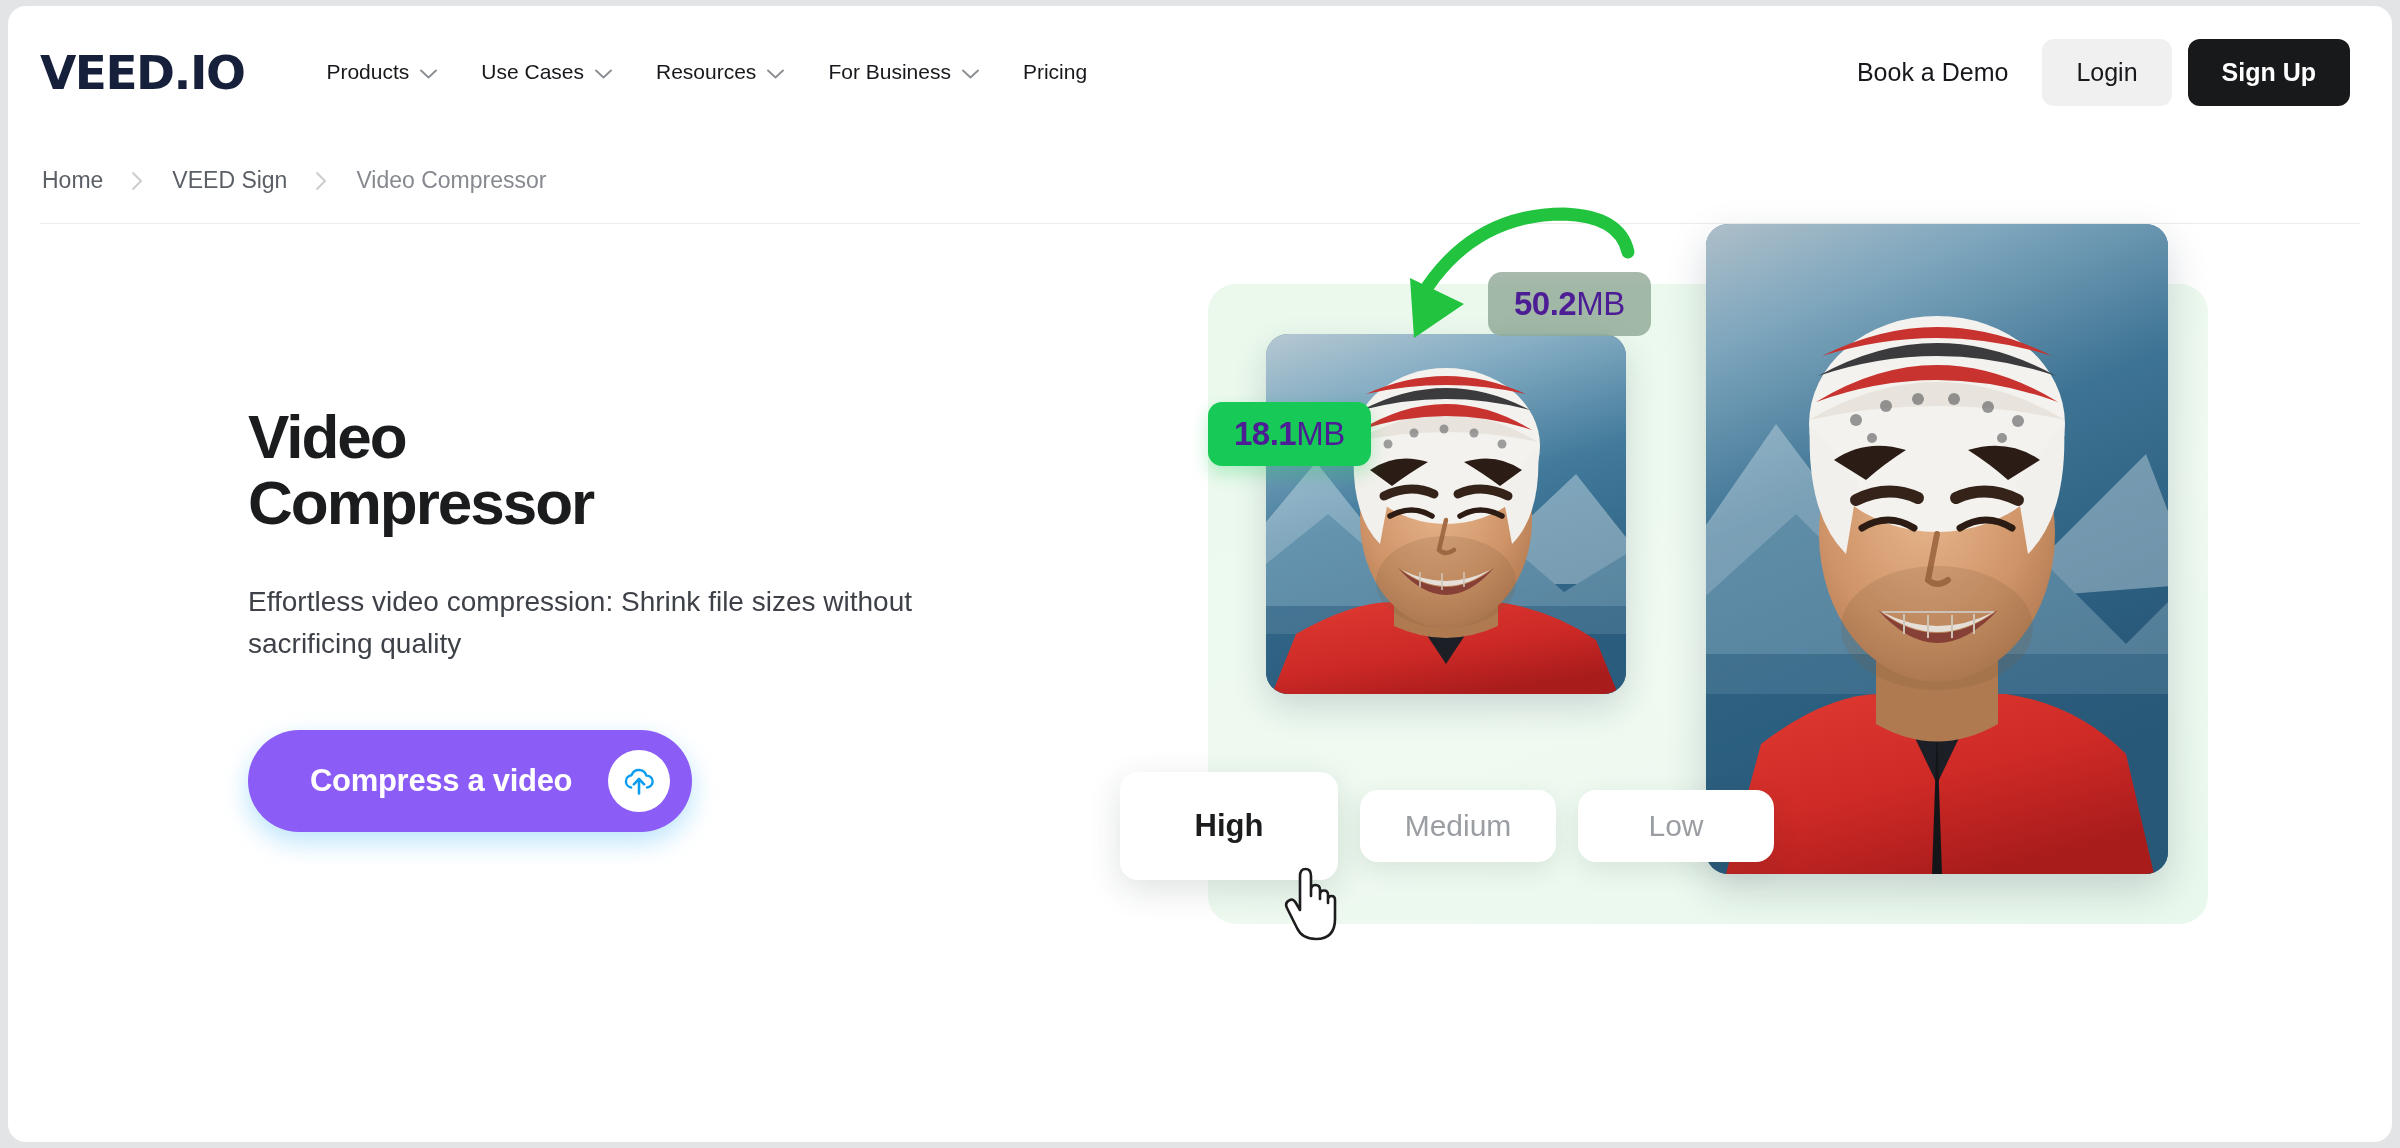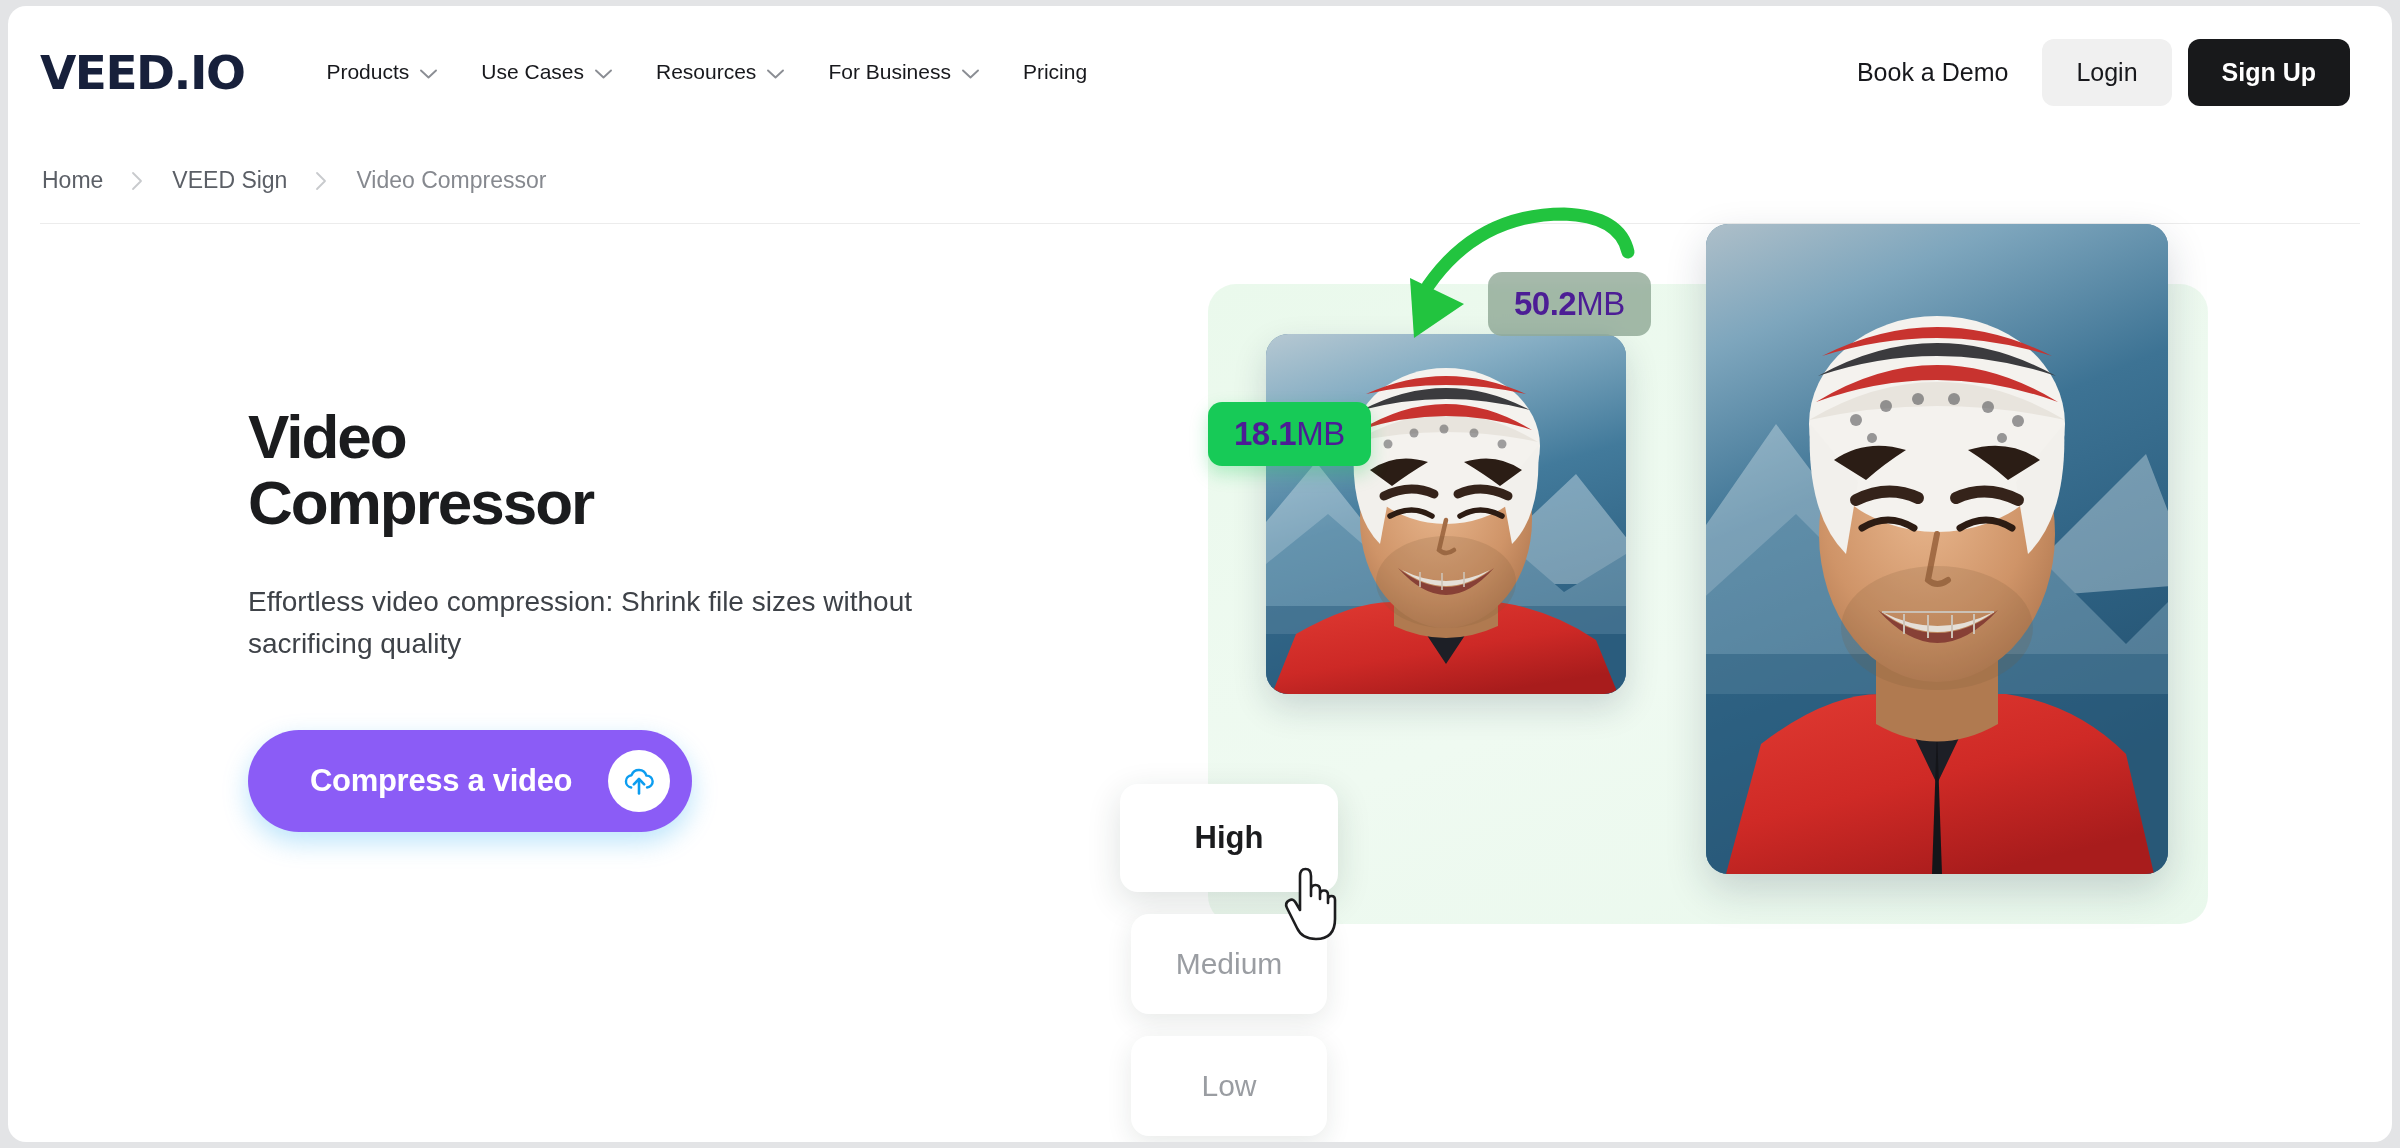--- a/index.html
+++ b/index.html
@@ -241,40 +241,39 @@
   .arrow {
     position: absolute;
     left: 160px; top: -30px;
     width: 400px; height: 200px;
     pointer-events: none;
   }
 
   
   .quality {
     position: absolute;
-    left: -48px; top: 560px;
+    left: -48px; top: 548px;
     display: flex;
     align-items: center;
     gap: 22px;
-    flex-direction: column;
   }
   .q-card {
     background: #ffffff;
     border-radius: 18px;
     display: flex;
     align-items: center;
     justify-content: center;
     cursor: pointer;
     box-shadow: 0 8px 26px rgba(30,50,40,0.10);
   }
   .q-card.sel {
     width: 218px; height: 108px;
     box-shadow: 0 10px 34px rgba(30,50,40,0.14);
   }
-  .q-card.unsel { width: 196px; height: 100px; }
+  .q-card.unsel { width: 196px; height: 72px; }
   .q-label { font-size: 30px; color: #9a9da2; white-space: nowrap; }
   .q-card.sel .q-label { font-size: 31px; font-weight: 700; color: #1b1c1e; }
 
   .cursor-hand {
     position: absolute;
     left: 114px; top: 642px;
     width: 56px; height: 76px;
     pointer-events: none;
   }
 </style>

